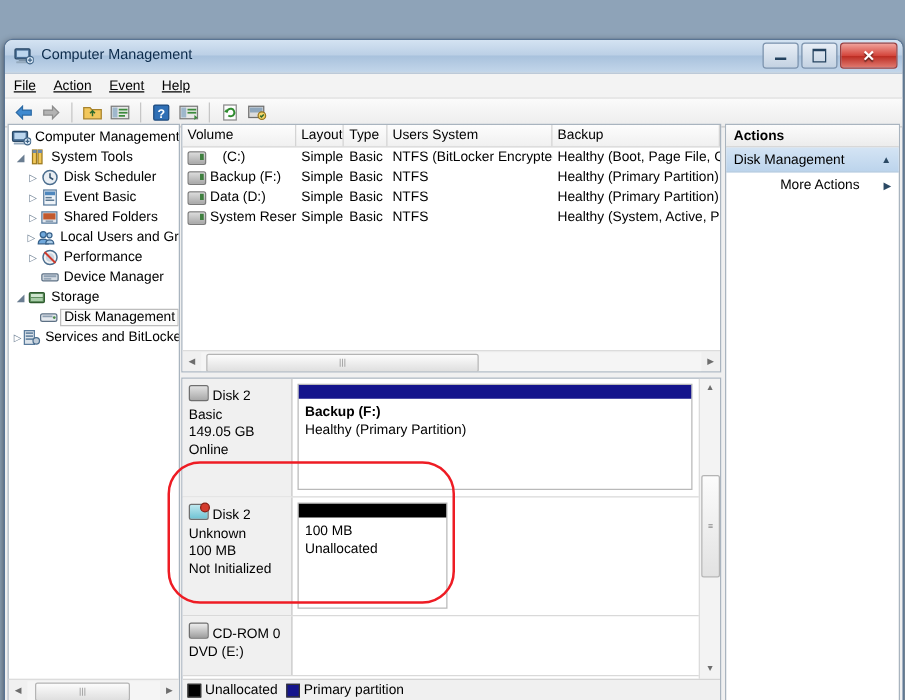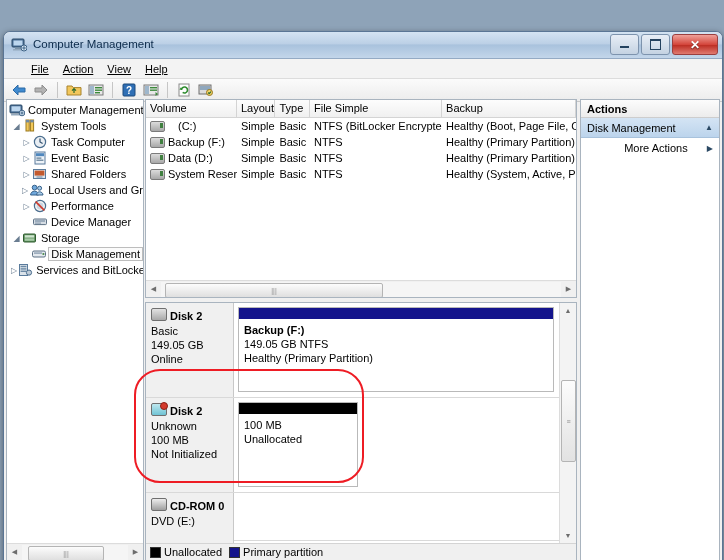--- a/index.html
+++ b/index.html
@@ -19,21 +19,21 @@
   .wbtn{width:27px;height:19px;border:1px solid #7d93ad;border-radius:3px;
     background:linear-gradient(to bottom,#e8eef6,#c4d2e2);display:flex;align-items:center;justify-content:center;}
   .wbtn.close{width:44px;border-color:#9a3f3f;
     background:linear-gradient(to bottom,#f0a19a,#d4463c 50%,#bb2a20 51%,#e07a70);}
   .wbtn i{display:block;font-style:normal;color:#24425f;font-size:10px;line-height:1;}
   .wbtn.close i{color:#fff;font-size:12px;font-weight:bold;text-shadow:0 1px 1px rgba(0,0,0,.5);}
   .glyph-min{width:9px;height:2px;background:#24425f;margin-top:5px;}
   .glyph-max{width:9px;height:8px;border:1px solid #24425f;border-top-width:2px;}
 
   
-  .menubar{height:19px;background:#f3f3f3;border-bottom:1px solid #dcdcdc;display:flex;align-items:center;padding-left:20px;}
+  .menubar{height:19px;background:#f3f3f3;border-bottom:1px solid #dcdcdc;display:flex;align-items:center;padding-left:0;}
   .menubar .mi{padding:2px 7px;font-size:11px;}
   .menubar .mi u{text-decoration:underline;}
 
   
   .toolbar{height:22px;background:linear-gradient(to bottom,#fbfbfb,#ececec);
     border-bottom:1px solid #c8c8c8;display:flex;align-items:center;padding-left:5px;gap:2px;}
   .tbtn{width:20px;height:19px;display:flex;align-items:center;justify-content:center;}
   .tsep{width:1px;height:16px;background:#c6c6c6;margin:0 4px;}
 
   
@@ -64,21 +64,21 @@
     border-top:1px solid #dcdcdc;display:flex;align-items:center;}
   .hs-arrow{width:15px;height:15px;display:flex;align-items:center;justify-content:center;color:#6d6d6d;font-size:7px;}
   .hs-track{flex:1;height:15px;background:#f5f5f5;position:relative;}
   .hs-thumb{position:absolute;top:1px;height:13px;border:1px solid #b4b4b4;border-radius:2px;
     background:linear-gradient(to bottom,#fcfcfc,#dfdfdf);display:flex;align-items:center;justify-content:center;color:#8e8e8e;font-size:7px;}
 
   .graph-panel{position:absolute;left:0;top:203px;right:0;bottom:0;background:#fff;border:1px solid #a9b4bf;box-sizing:border-box;overflow:hidden;}
   .graph-inner{position:absolute;left:0;top:0;right:16px;bottom:17px;overflow:hidden;}
   .disk-row{display:flex;border-bottom:1px solid #d9d9d9;box-sizing:border-box;}
   .disk-left{width:88px;flex:0 0 88px;background:#f0f0f0;border-right:1px solid #c8c8c8;padding:5px 4px 0 5px;box-sizing:border-box;}
-  .disk-left .dt{font-weight:bold;font-size:11px;margin-bottom:2px;white-space:nowrap;}
+  .disk-left .dt{font-weight:normal;font-size:11px;margin-bottom:2px;white-space:nowrap;}
   .disk-left .dl{font-size:11px;line-height:14px;white-space:nowrap;}
   .disk-right{flex:1;padding:4px 6px 5px 4px;box-sizing:border-box;}
   .part{border:1px solid #b9b9b9;box-sizing:border-box;height:100%;background:#fff;}
   .part .bar{height:11px;}
   .part .pbody{padding:4px 5px;font-size:11px;line-height:14px;}
   .part .pbody b{font-weight:bold;}
   .disk-ico{display:inline-block;width:14px;height:11px;vertical-align:-1px;margin-right:3px;position:relative;
     border:1px solid #6f6f6f;border-radius:2px;background:linear-gradient(to bottom,#e2e2e2,#a9a9a9);}
   .disk-ico.warn:after{content:"";position:absolute;right:-2px;top:-2px;width:6px;height:6px;border-radius:50%;background:#d43b2d;border:1px solid #8b1f15;}
   .disk-ico.cyan{background:linear-gradient(to bottom,#bfe8ef,#6fc3d4);}
@@ -135,21 +135,21 @@
         </div>
       <div class="wbtn close">
           <i>✕</i>
         </div>
     </div>
   </div>
 
   <div class="menubar">
     <div class="mi"><u>File</u></div>
     <div class="mi"><u>Action</u></div>
-    <div class="mi"><u>View</u></div>
+    <div class="mi"><u>Event</u></div>
     <div class="mi"><u>Help</u></div>
   </div>
 
   <div class="toolbar">
     <div class="tbtn">
       <svg width="16" height="14" viewBox="0 0 16 14">
         <path d="M7 2 L2 7 L7 12 L7 9 L14 9 L14 5 L7 5 Z" fill="#3f8ad0" stroke="#2d6ba5"></path>
       </svg>
     </div>
     <div class="tbtn">
@@ -231,21 +231,21 @@
                 <rect x="8.4" y="1" width="3.2" height="2.4" fill="#6f8aa6"></rect>
               </svg></span>
             <span class="tl">System Tools</span>
           </div>
           <div class="trow ind2">
             <span class="exp">▷</span>
             <span class="ti"><svg width="16" height="14" viewBox="0 0 16 14">
                 <circle cx="8" cy="7" r="5.6" fill="#e9eef3" stroke="#4a6d8e" stroke-width="1.2"></circle>
                 <path d="M8 3.6V7l2.6 1.6" stroke="#31506e" stroke-width="1.2" fill="none"></path>
               </svg></span>
-            <span class="tl">Task Computer</span>
+            <span class="tl">Disk Scheduler</span>
           </div>
           <div class="trow ind2">
             <span class="exp">▷</span>
             <span class="ti"><svg width="16" height="14" viewBox="0 0 16 14">
                 <rect x="3" y="1" width="10" height="12" fill="#eef3f8" stroke="#5a7b9c"></rect>
                 <rect x="4" y="2.2" width="8" height="3" fill="#4f87bd"></rect>
                 <rect x="4.4" y="6.5" width="5" height="1.2" fill="#5c7992"></rect>
                 <rect x="4.4" y="8.6" width="7" height="1.2" fill="#5c7992"></rect>
               </svg></span>
             <span class="tl">Event Basic</span>
@@ -326,21 +326,21 @@
       </div>
     </div>
 
     <div class="pane-center">
 
       <div class="vol-panel">
         <div class="vhead">
           <div class="c-vol">Volume</div>
           <div class="c-lay">Layout</div>
           <div class="c-typ">Type</div>
-          <div class="c-fs">File Simple</div>
+          <div class="c-fs">Users System</div>
           <div class="c-st">Backup</div>
         </div>
         <div id="vol-rows">
             <div class="vrow">
               <div class="c-vol"><span class="vol-ico" style="margin-left: 0px;"></span><span style="margin-left: 10px;">(C:)</span></div>
               <div class="c-lay">Simple</div>
               <div class="c-typ">Basic</div>
               <div class="c-fs">NTFS (BitLocker Encrypted)</div>
               <div class="c-st">Healthy (Boot, Page File, Cra</div>
             </div>
@@ -382,21 +382,20 @@
                 <div class="dt"><span class="disk-ico"></span><span>Disk 2</span></div>
                 <div class="dl">Basic</div>
                 <div class="dl">149.05 GB</div>
                 <div class="dl">Online</div>
               </div>
               <div class="disk-right">
                 <div class="part" style="width: 100%;">
                   <div class="bar" style="background: rgb(20, 20, 140);"></div>
                   <div class="pbody">
                     <div><b>Backup  (F:)</b></div>
-                    <div>149.05 GB NTFS</div>
                     <div>Healthy (Primary Partition)</div>
                   </div>
                 </div>
               </div>
             </div>
             <div class="disk-row" style="height: 95px;">
               <div class="disk-left">
                 <div class="dt"><span class="disk-ico warn cyan"></span><span>Disk 2</span></div>
                 <div class="dl">Unknown</div>
                 <div class="dl">100 MB</div>
@@ -405,21 +404,21 @@
               <div class="disk-right">
                 <div class="part" style="width: 120px;">
                   <div class="bar" style="background: rgb(0, 0, 0);"></div>
                   <div class="pbody">
                     <div>100 MB</div>
                     <div>Unallocated</div>
                   </div>
                 </div>
               </div>
             </div>
-            <div class="disk-row" style="height: 48px; flex-direction: column;">
+            <div class="disk-row" style="height: 48px;">
               <div class="disk-left">
                 <div class="dt"><span class="cd-ico"></span><span>CD-ROM 0</span></div>
                 <div class="dl">DVD (E:)</div>
               </div>
               <div class="disk-right"></div>
             </div>
           </div>
         <div class="vscroll">
           <div class="vs-arrow">▲</div>
           <div class="vs-thumb" style="top:77px;height:80px;">≡</div>

